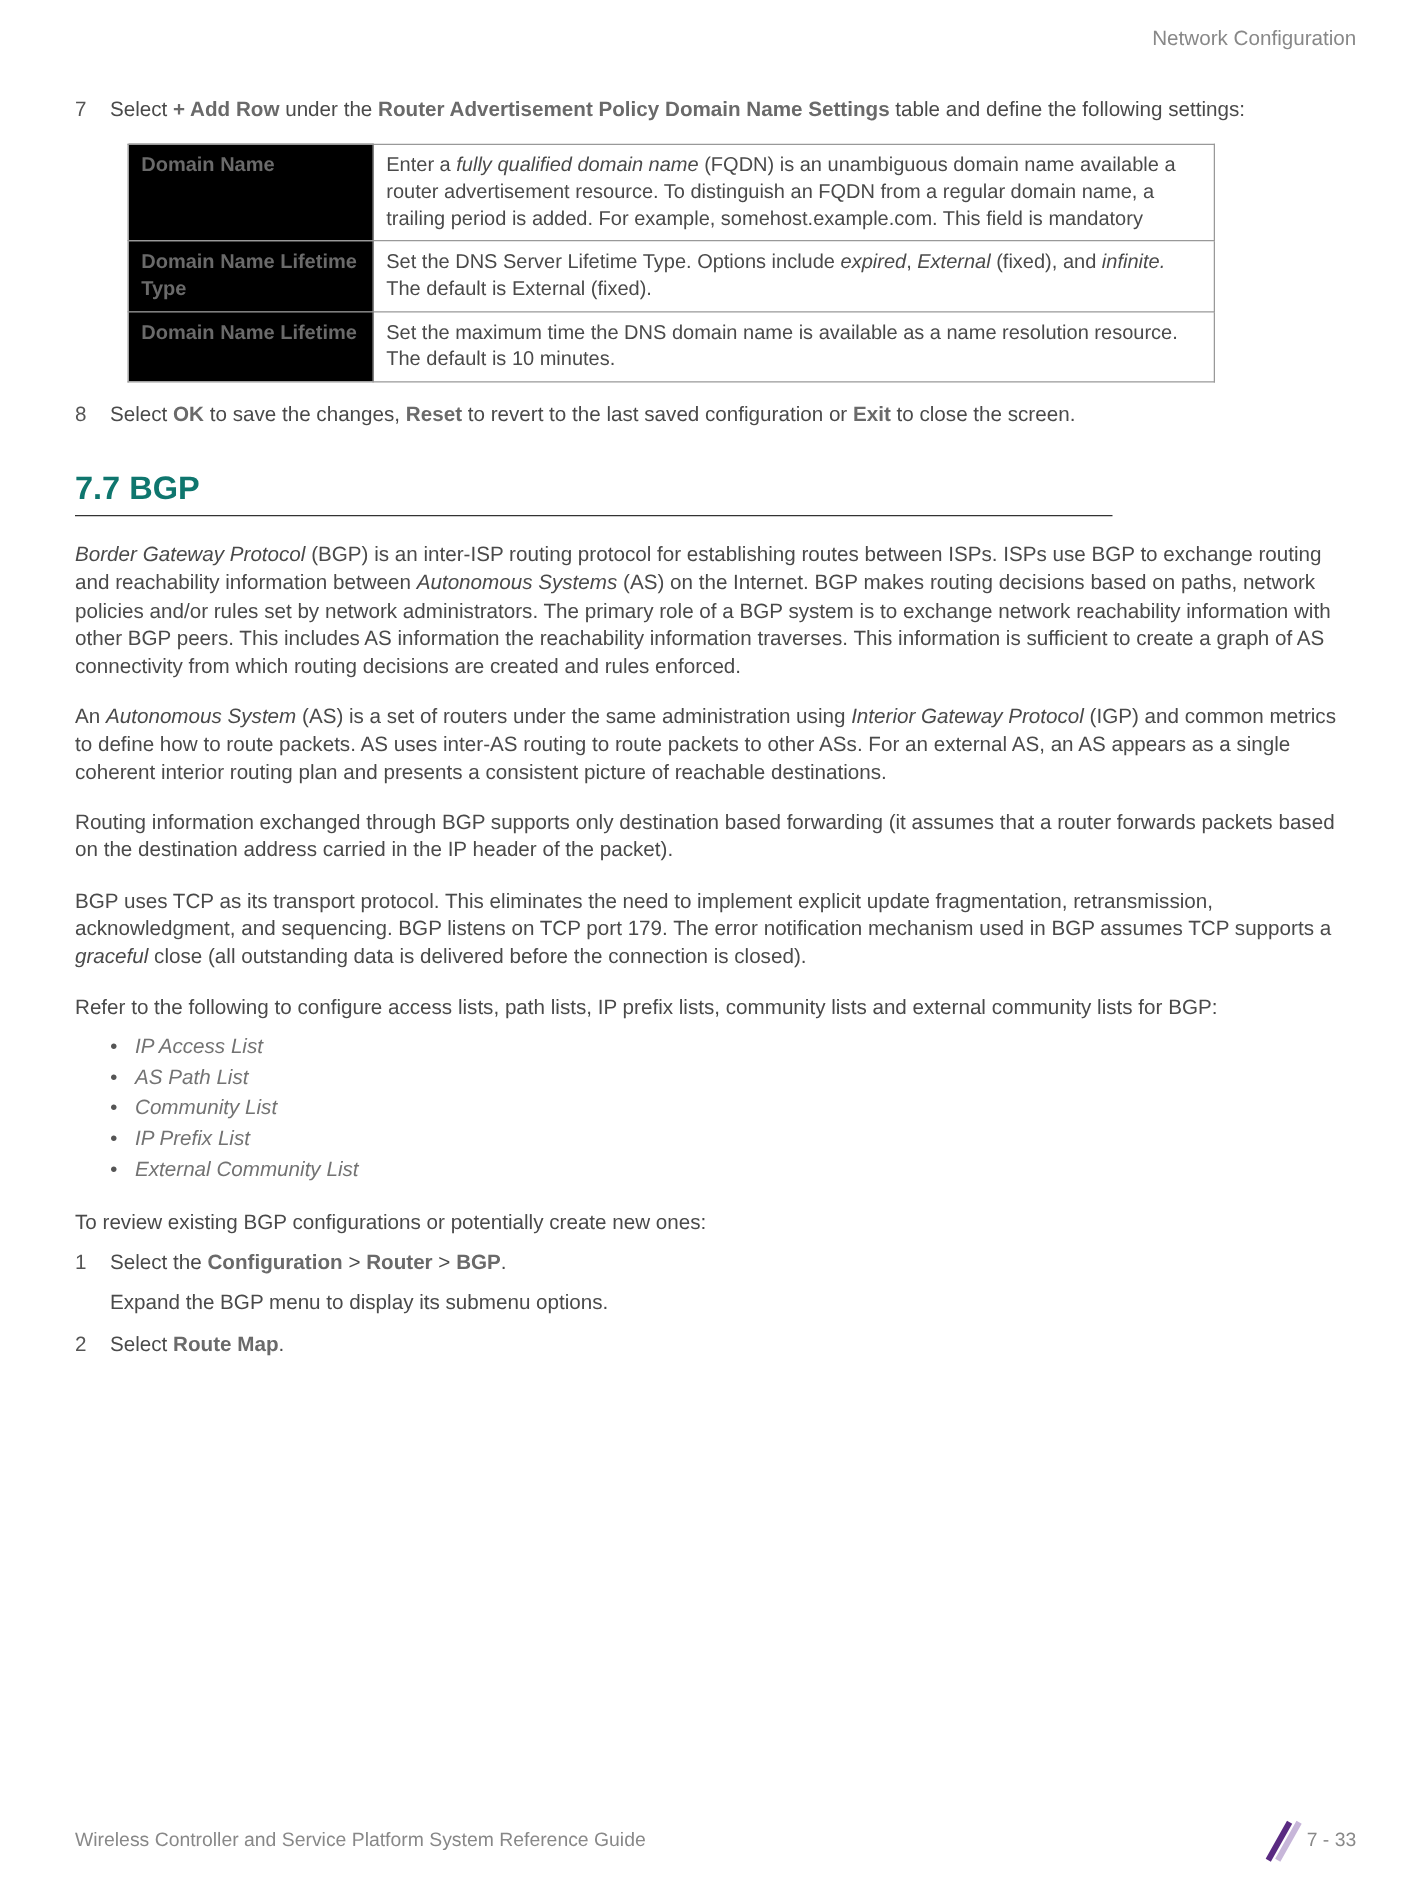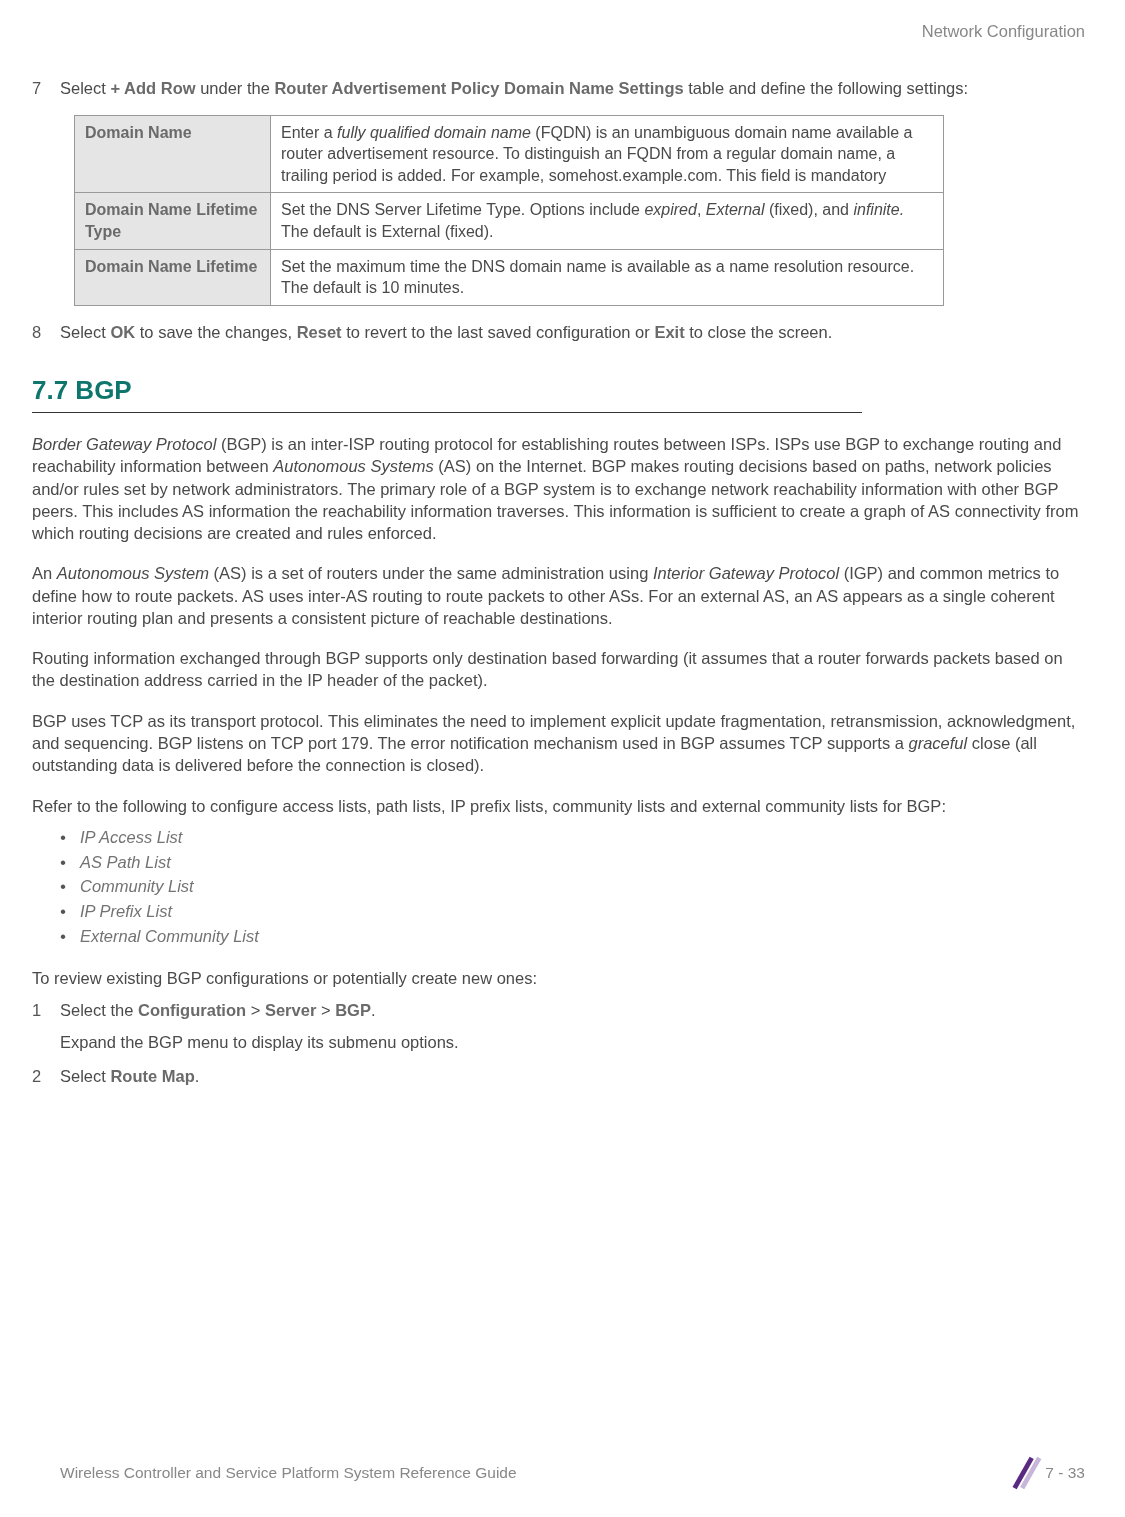--- a/index.html
+++ b/index.html
@@ -9,21 +9,21 @@
     margin: 0;
     padding: 0;
     background: #fff;
     width: 1125px;
     height: 1517px;
     position: relative;
     box-sizing: border-box;
     line-height: 1.35;
   }
   .page {
-    padding: 20px 40px 30px 32px;
+    padding: 20px 40px 30px 60px;
   }
   .header-right {
     text-align: right;
     color: #888;
     font-size: 16.5px;
     margin-bottom: 35px;
   }
   .ol-num {
     display: table;
   }
@@ -50,21 +50,21 @@
     margin: 15px 0 15px 42px;
   }
   table.settings td {
     border: 1px solid #999;
     padding: 6px 10px;
     vertical-align: top;
     font-size: 16px;
     line-height: 1.35;
   }
   table.settings td.label {
-    background: #e5e5e5;
+    background: #000000;
     width: 175px;
     font-weight: bold;
     color: #6a6a6a;
   }
   .italic { font-style: italic; }
   h2.section {
     color: #0f766e;
     font-size: 26px;
     font-weight: bold;
     margin: 30px 0 0 0;
@@ -185,21 +185,21 @@
     <li>IP Prefix List</li>
     <li>External Community List</li>
   </ul>
 
   <p class="para" style="margin-bottom:10px;">To review existing BGP configurations or potentially create new ones:</p>
 
   <div class="ol-num">
     <div>
       <div class="num">1</div>
       <div class="content">
-        <span>Select the </span><span class="bold-gray">Configuration</span><span> &gt; </span><span class="bold-gray">Server</span><span> &gt; </span><span class="bold-gray">BGP</span><span>.</span>
+        <span>Select the </span><span class="bold-gray">Configuration</span><span> &gt; </span><span class="bold-gray">Router</span><span> &gt; </span><span class="bold-gray">BGP</span><span>.</span>
         <div style="margin-top:10px;">Expand the BGP menu to display its submenu options.</div>
       </div>
     </div>
   </div>
 
   <div class="ol-num" style="margin-top:12px;">
     <div>
       <div class="num">2</div>
       <div class="content">
         <span>Select </span><span class="bold-gray">Route Map</span><span>.</span>

